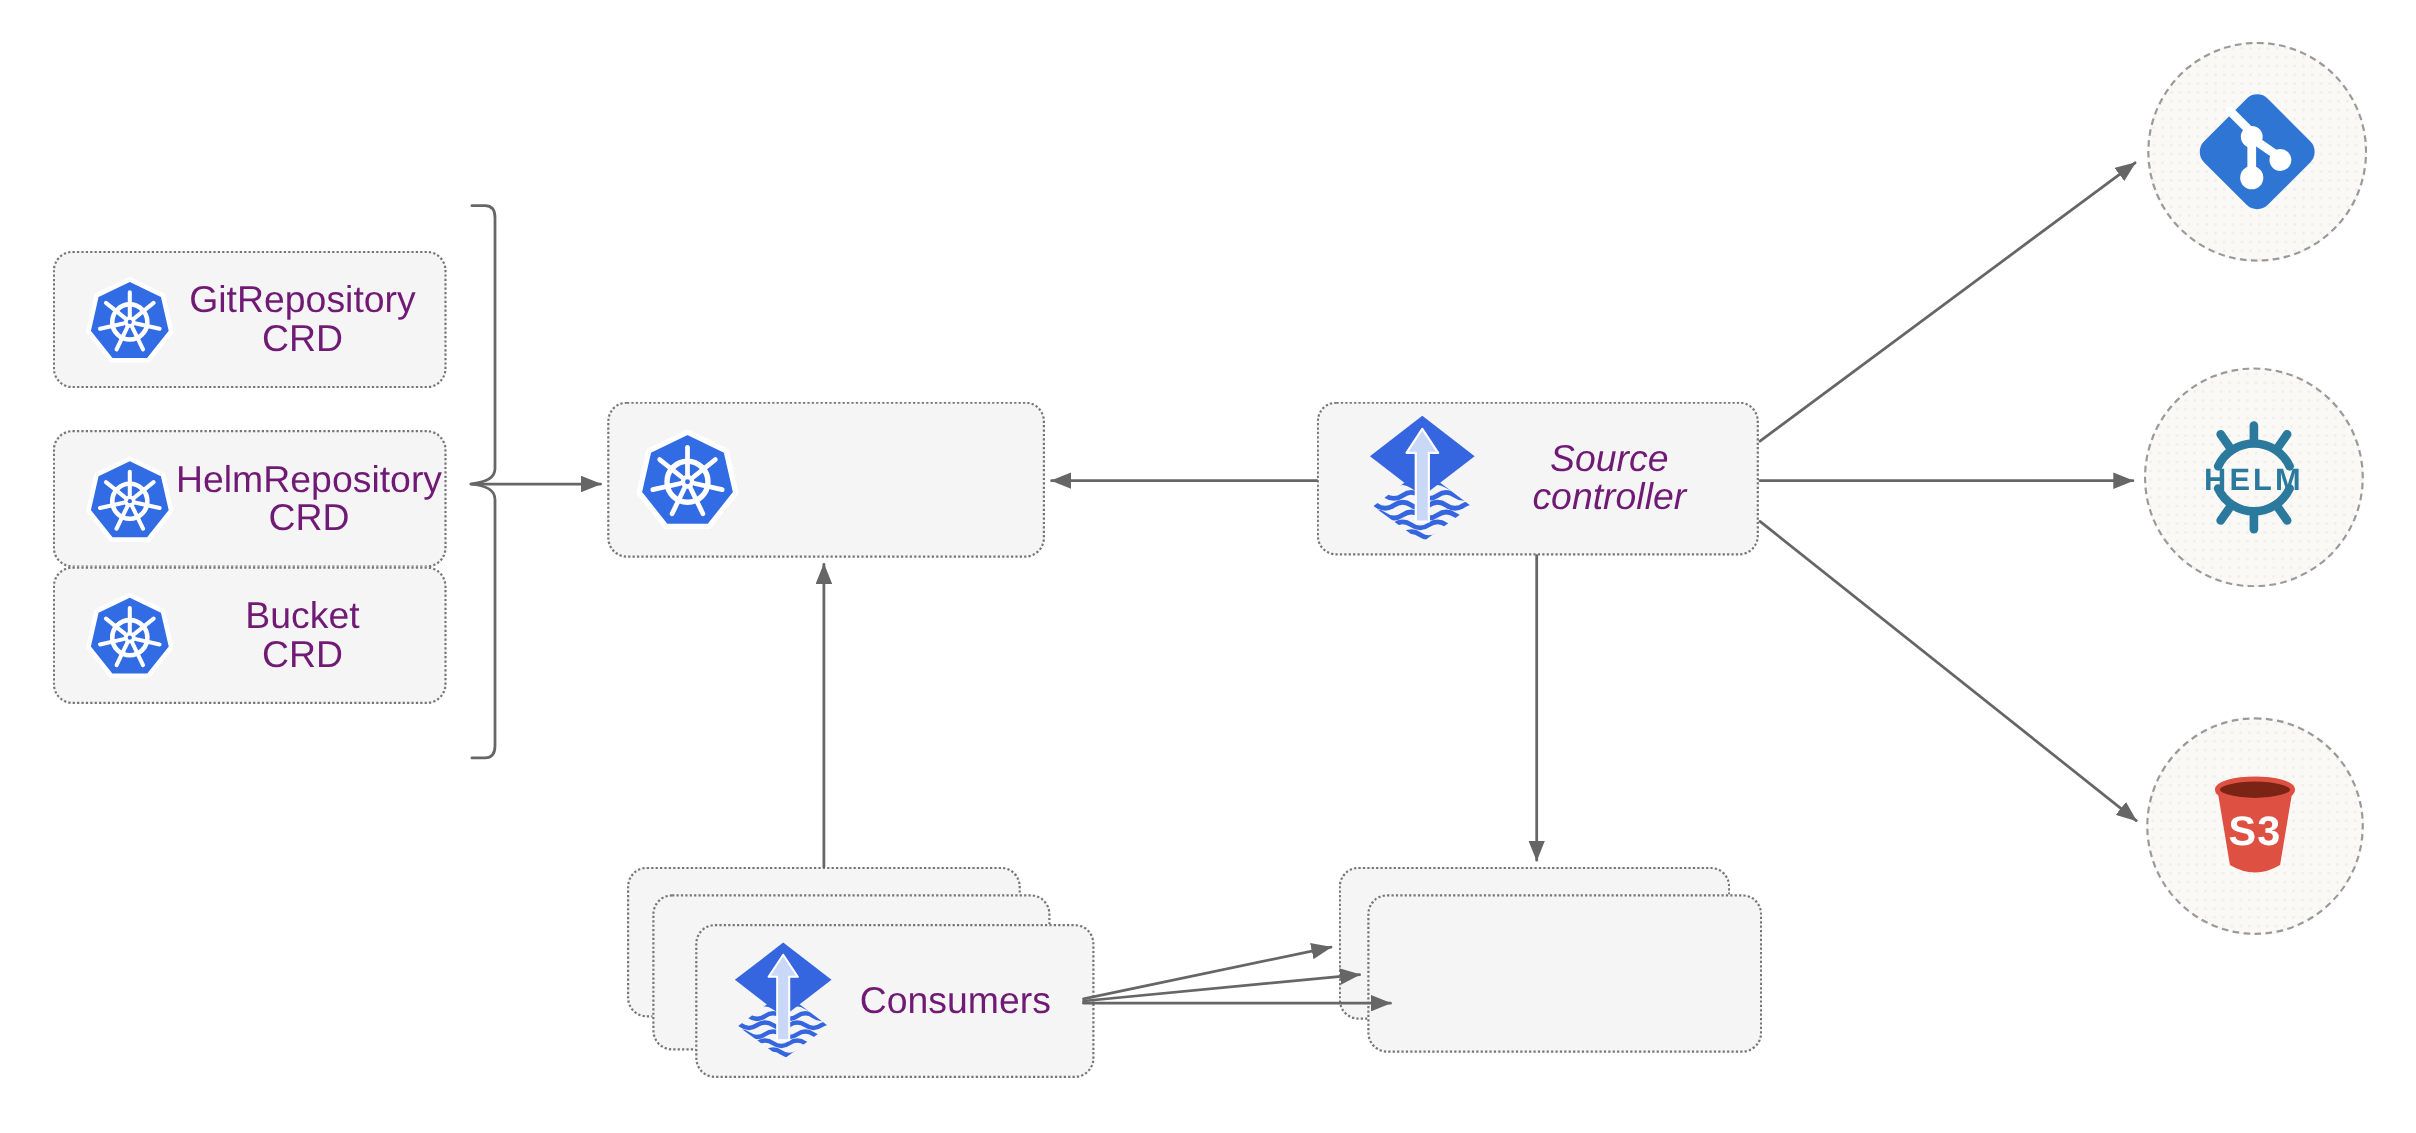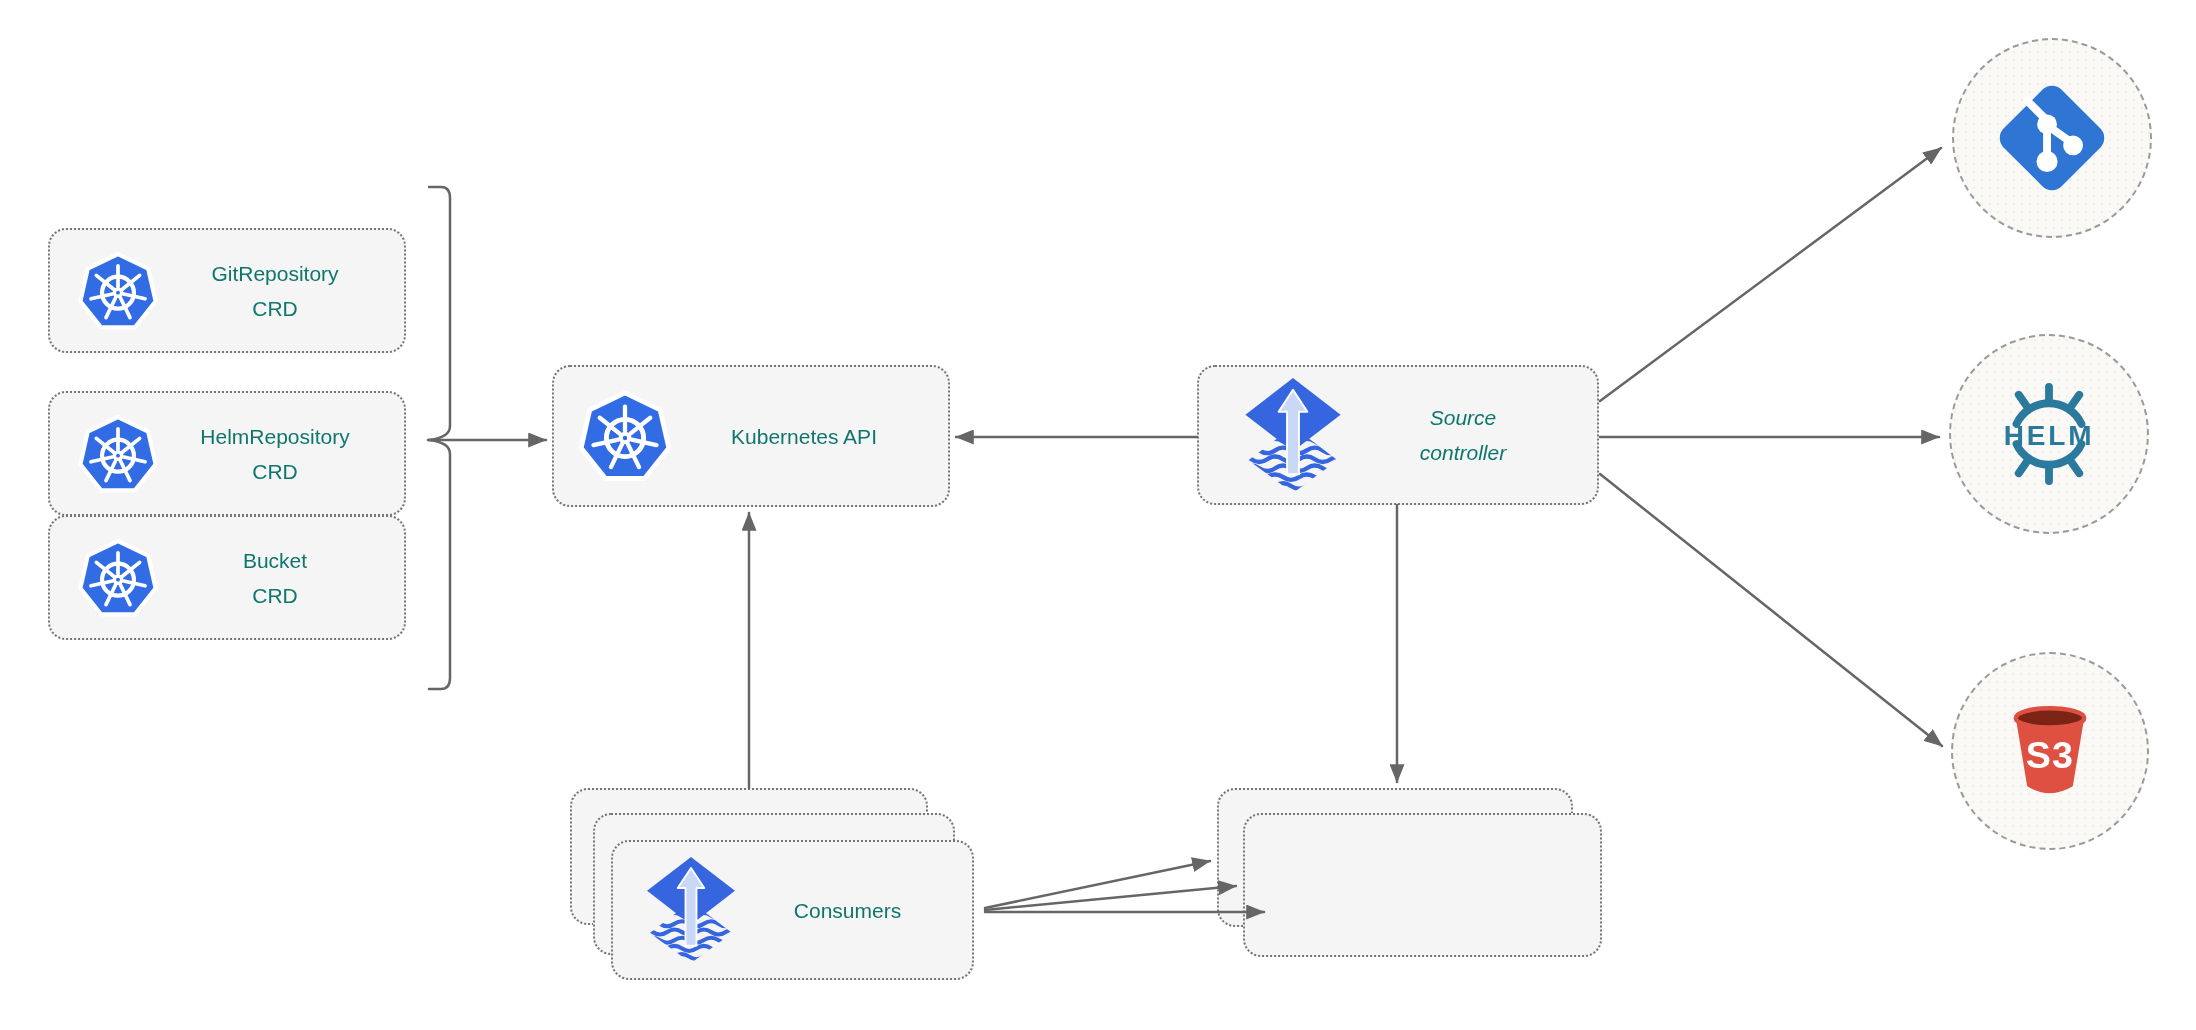--- a/index.html
+++ b/index.html
@@ -6,21 +6,21 @@
   .stage{
     position:relative;width:2196px;height:1030px;background:#ffffff;overflow:hidden;
     font-family:"Liberation Sans","DejaVu Sans",sans-serif;color:#000;
   }
   .node{
     position:absolute;box-sizing:border-box;background:#f5f5f5;
     border:2px dotted #757575;border-radius:18px;
     display:flex;align-items:center;
   }
   .node .label{
-    flex:1;text-align:center;font-size:21px;line-height:35px;color:#0f766e;
+    flex:1;text-align:center;font-size:34px;line-height:35px;color:#701a75;
     padding-right:14px;white-space:nowrap;
   }
   .stackbox{
     position:absolute;box-sizing:border-box;background:#f5f5f5;
     border:2px dotted #757575;border-radius:18px;
   }
   .circle{
     position:absolute;box-sizing:border-box;border-radius:50%;
     border:2.5px dashed #9a9a9a;
     background-color:#faf9f6;
@@ -143,38 +143,35 @@
     <div class="label">
       <div>Bucket</div>
       <div>CRD</div>
     </div>
   </div>
 
   <div class="node zbox" style="left:552px;top:365px;width:398px;height:142px;">
     <svg class="icon" style="margin-left:22px;" width="98" height="98">
         <use href="#sym-k8s"></use>
       </svg>
-    <div class="label">
-      <div>Kubernetes API</div>
-    </div>
   </div>
 
   <div class="node zbox" style="left:1197px;top:365px;width:402px;height:140px;font-style:italic;">
     <svg class="icon" style="margin-left:44px;" width="100" height="117">
         <use href="#sym-flux"></use>
       </svg>
     <div class="label">
       <div>Source</div>
       <div>controller</div>
     </div>
   </div>
 
   <div class="stackbox" style="left:570px;top:788px;width:358px;height:137px;z-index:2;"></div>
   <div class="stackbox" style="left:593px;top:813px;width:362px;height:142px;z-index:3;"></div>
-  <div class="node" style="left:611px;top:840px;width:363px;height:140px;z-index:4;">
+  <div class="node" style="left:632px;top:840px;width:363px;height:140px;z-index:4;">
     <svg class="icon" style="margin-left:32px;" width="92" height="108">
         <use href="#sym-flux"></use>
       </svg>
     <div class="label">
       <div>Consumers</div>
     </div>
   </div>
 
   <div class="stackbox" style="left:1217px;top:788px;width:356px;height:139px;z-index:2;"></div>
   <div class="stackbox" style="left:1243px;top:813px;width:359px;height:144px;z-index:3;"></div>

